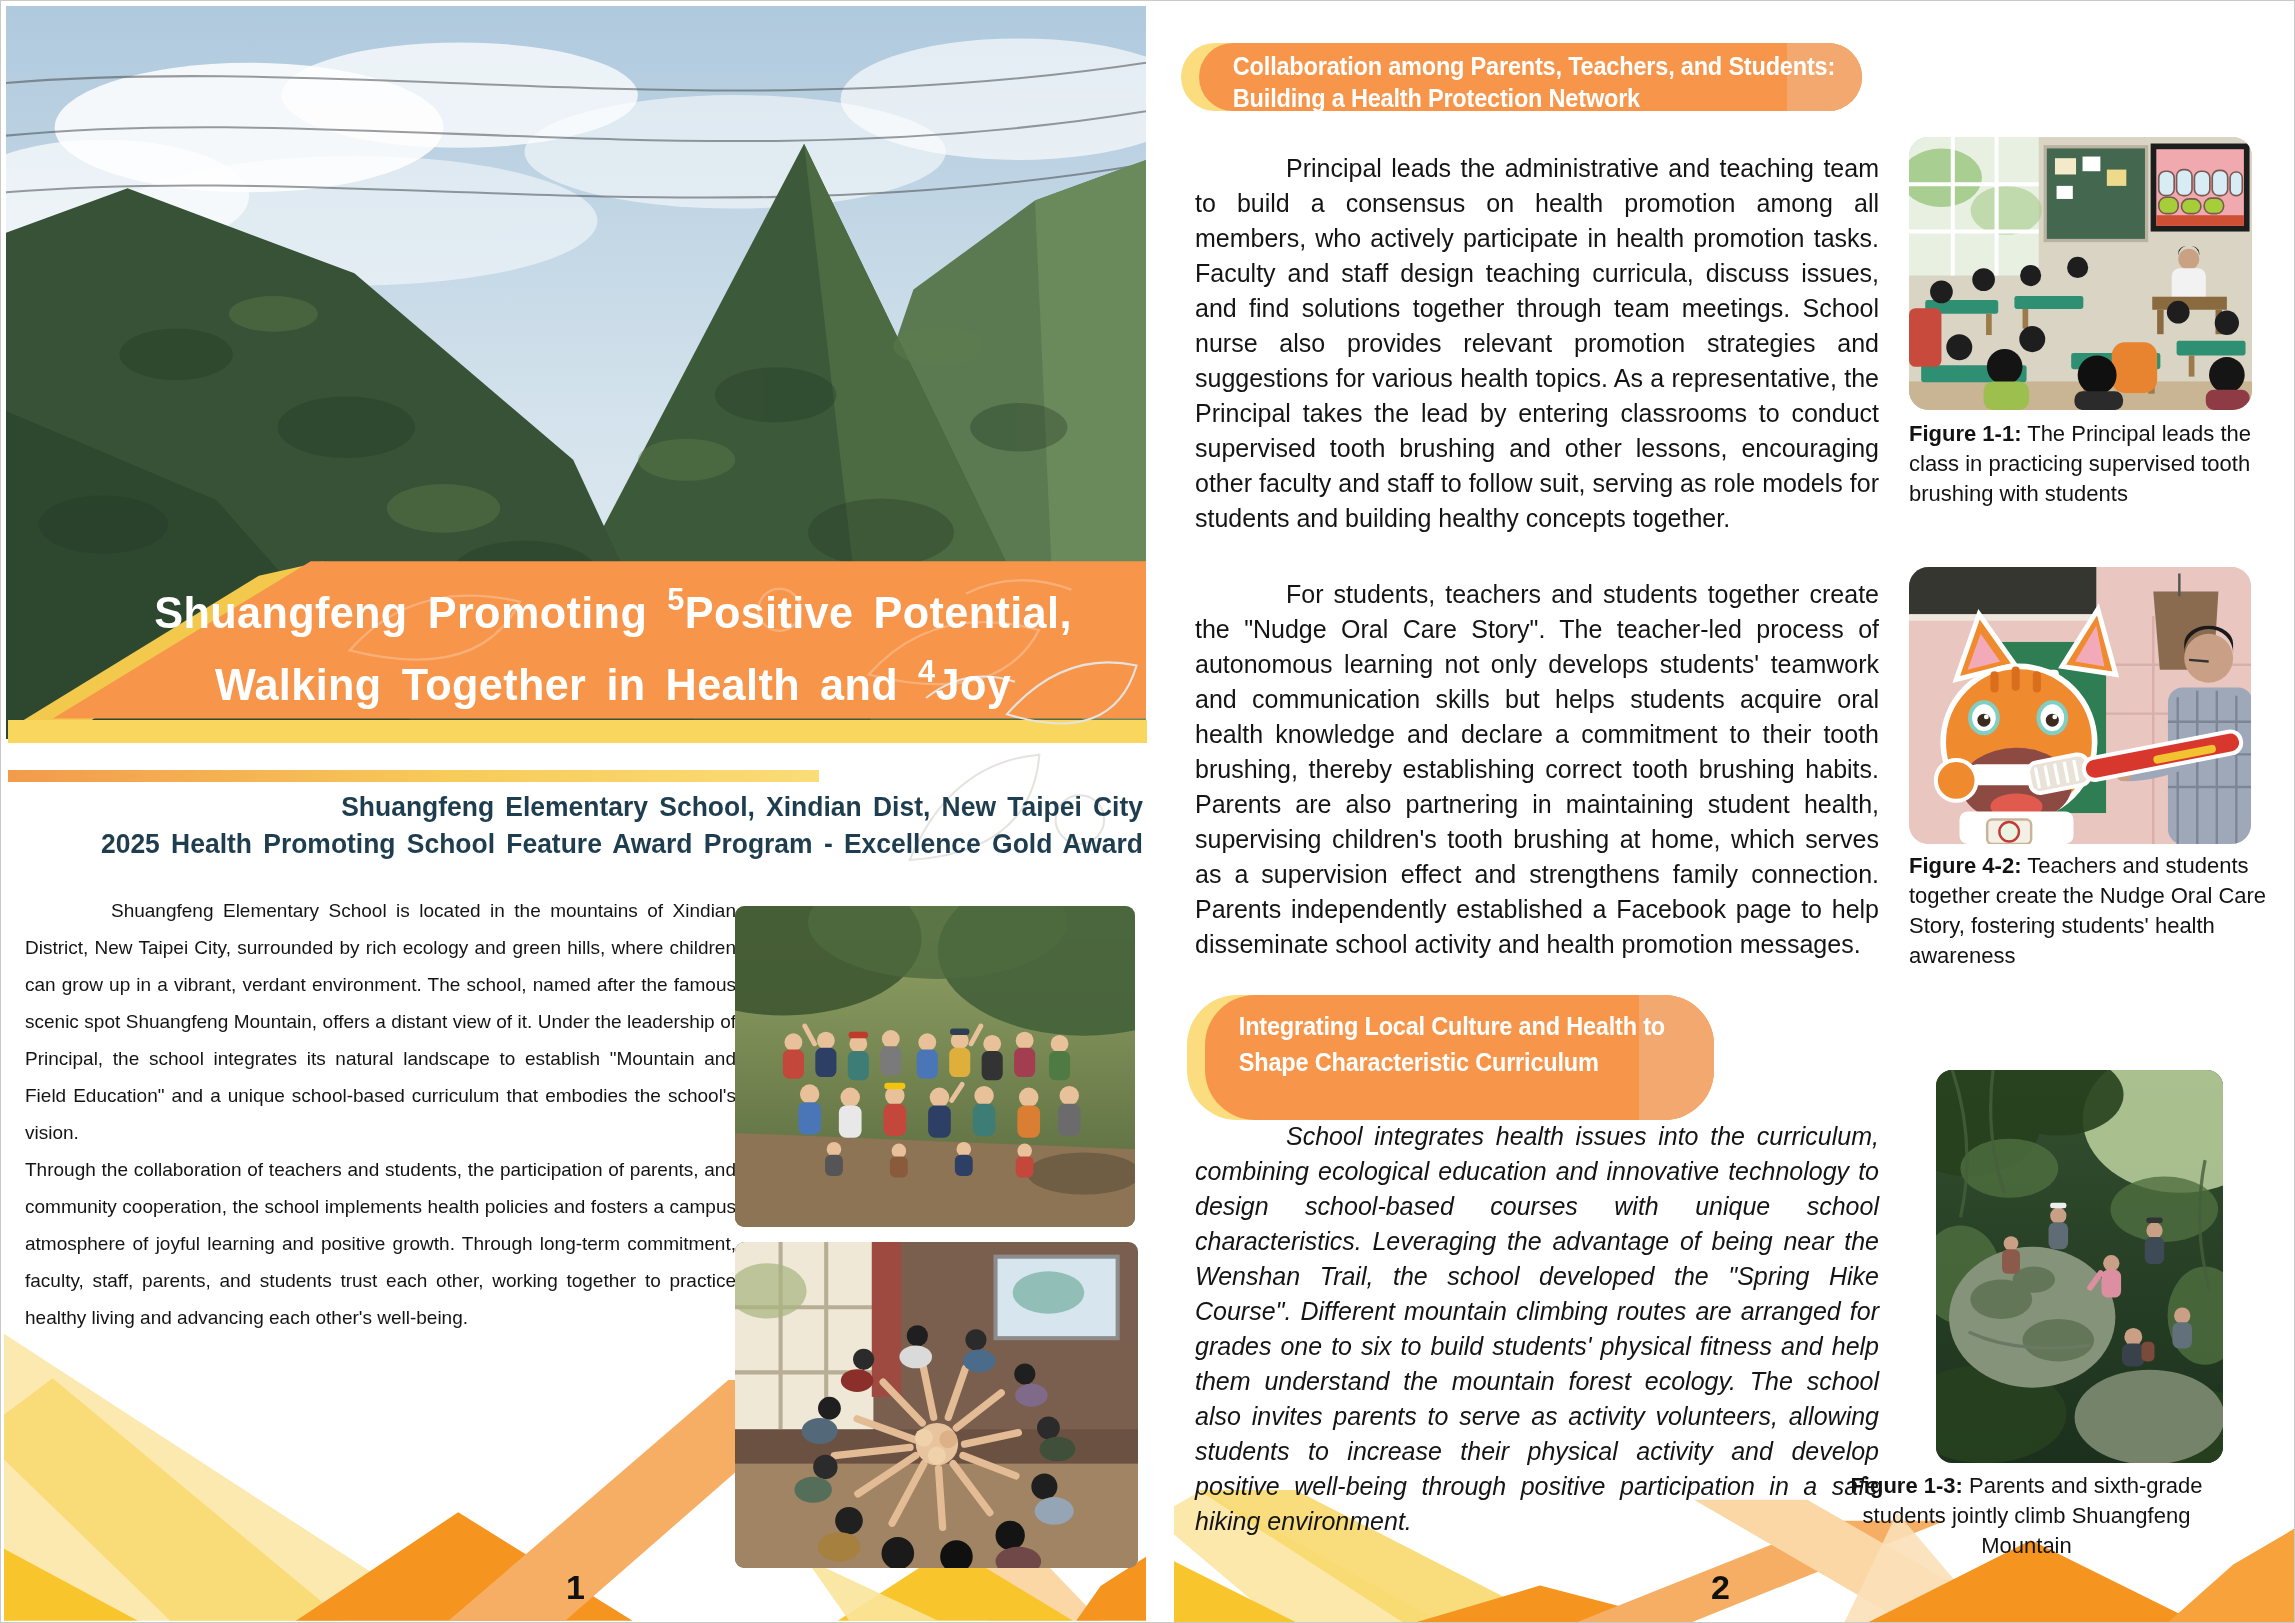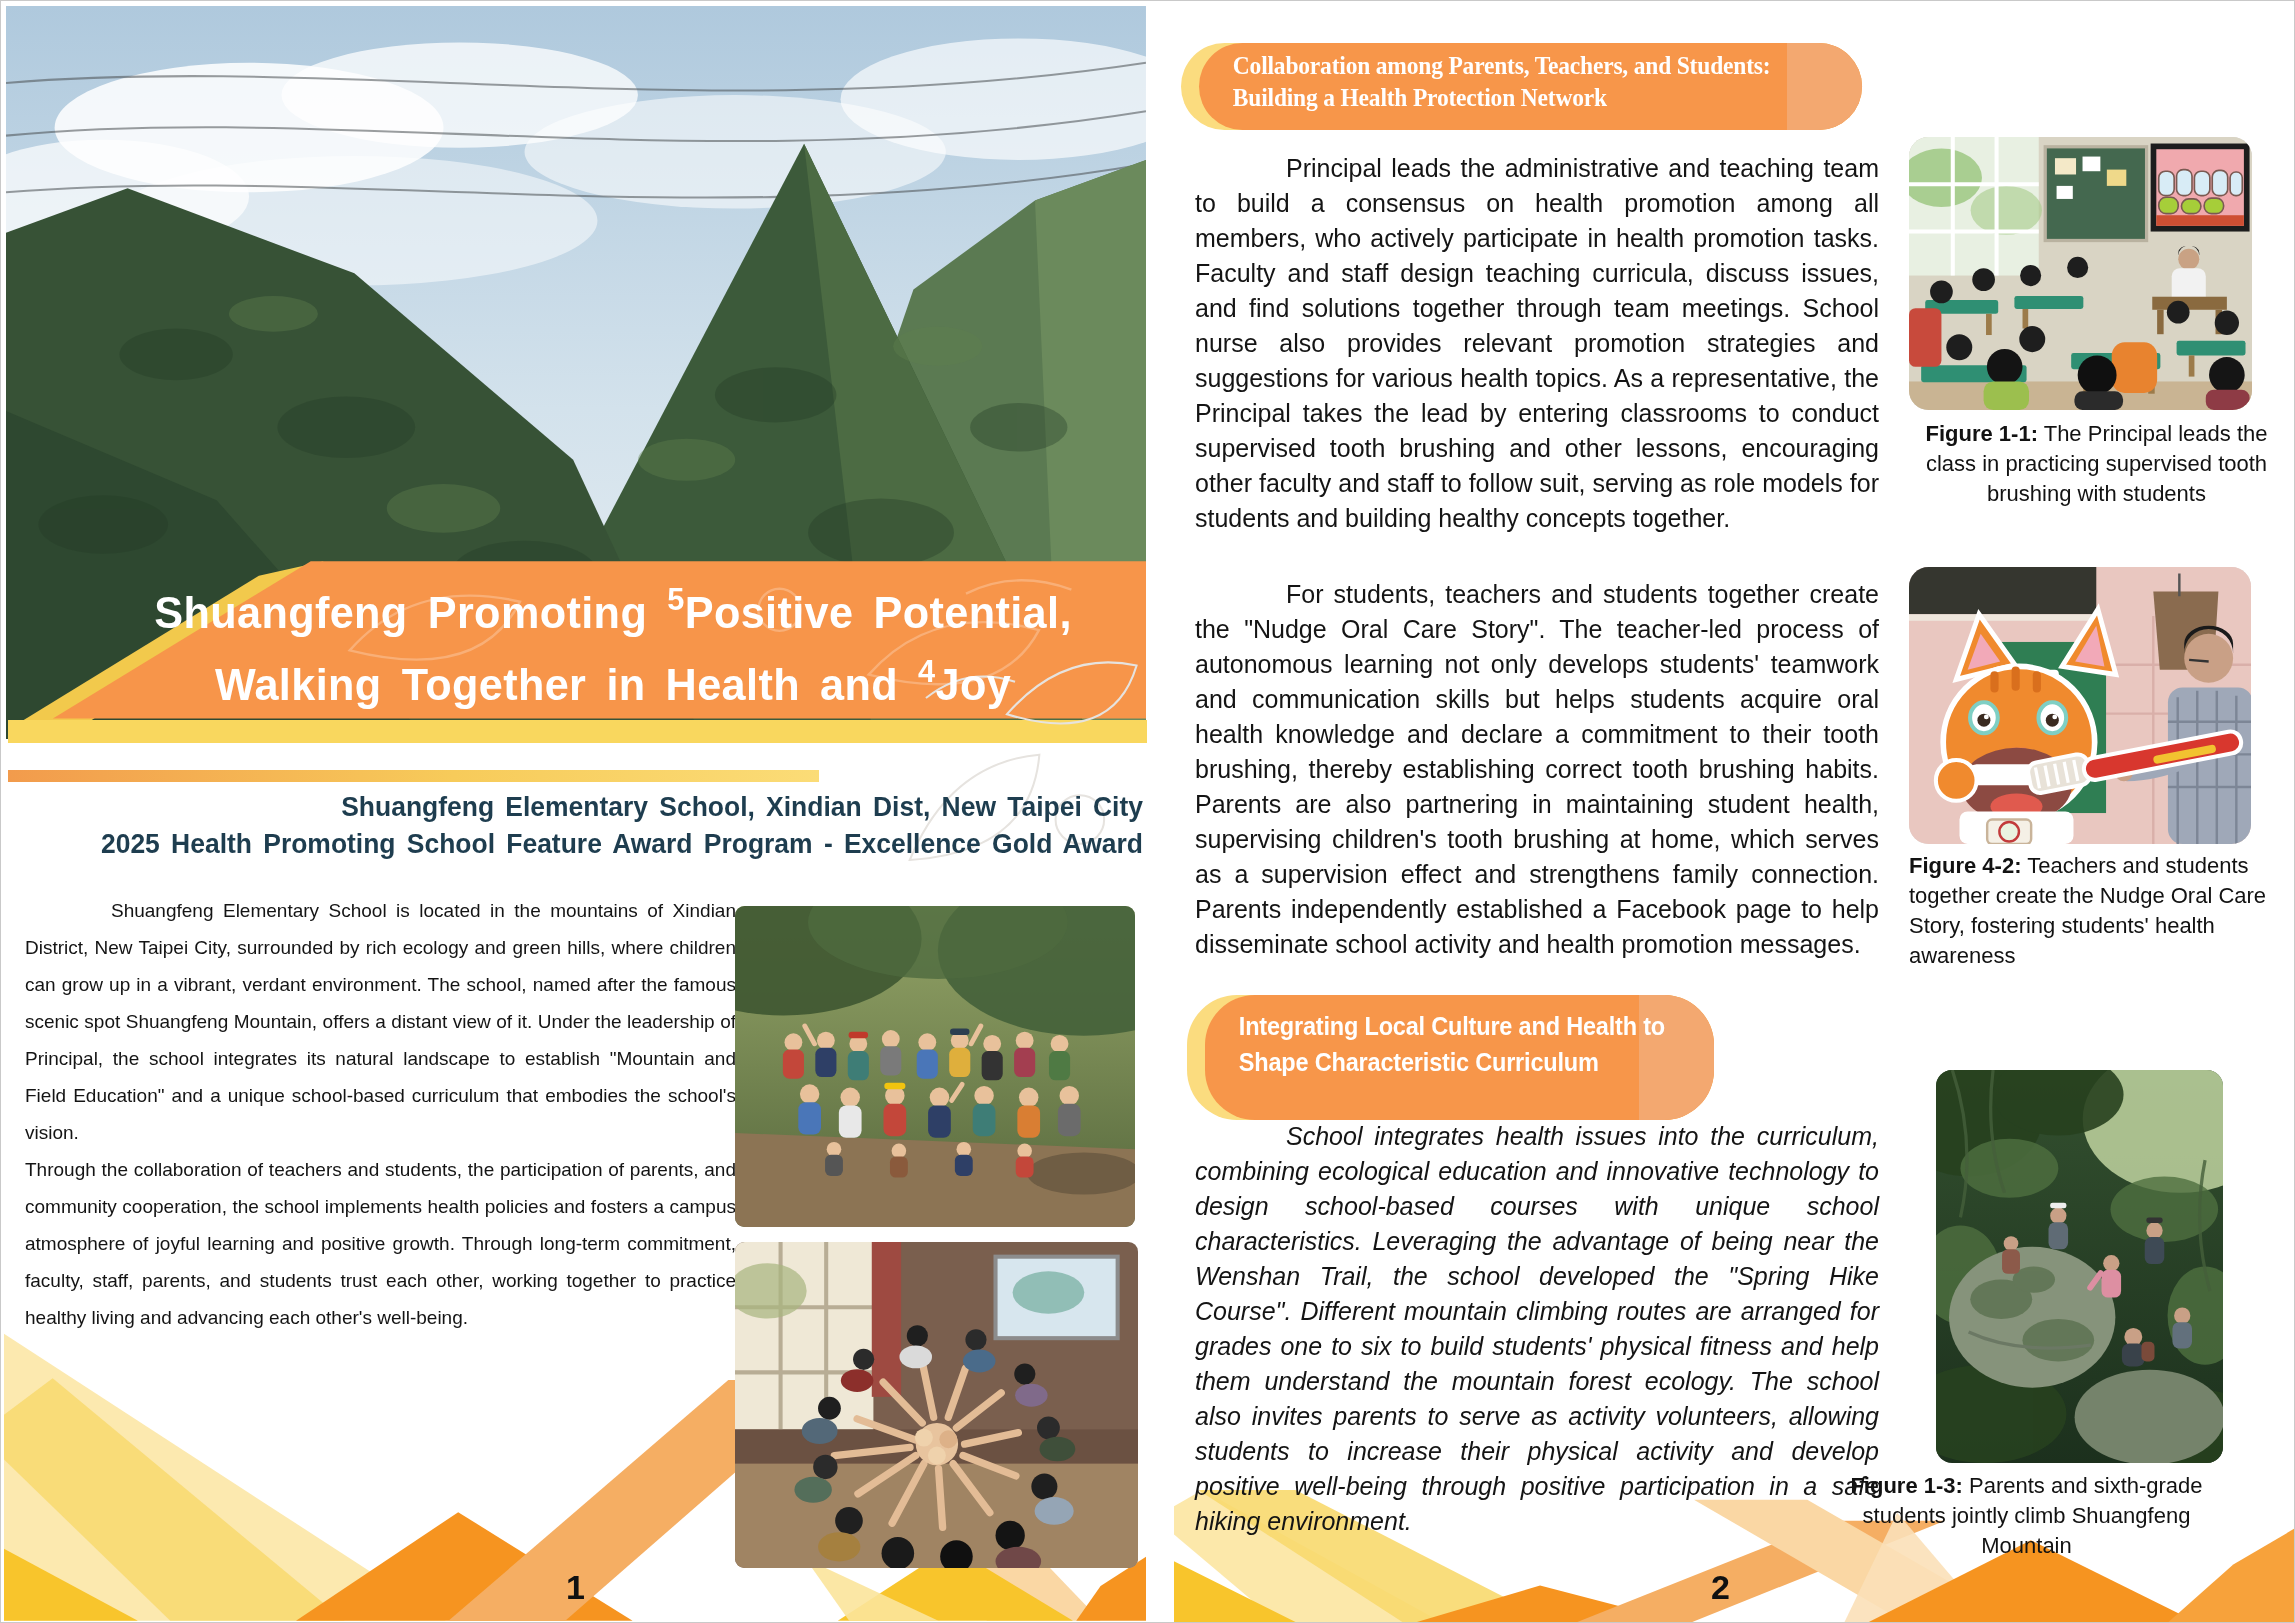--- a/index.html
+++ b/index.html
@@ -308,21 +308,21 @@
       <polygon points="1008,196 1148,196 1352,409 1212,409" fill="#FAD7A4"></polygon>
       <polygon points="1168,318 1318,409 1028,409" fill="#F8C52C"></polygon>
       <polygon points="988,332 1152,409 1042,409" fill="#FBE49B" opacity=".9"></polygon>
       <polygon points="1352,366 1408,330 1408,409 1322,409" fill="#F69420"></polygon>
     </svg>
     <div class="pagenum" style="left:565px;top:1567px;">1</div>
   </div>
 
   <div>
 
-    <div class="pill" style="left:1180px;top:42px;width:681px;height:87px;font-family:Liberation Serif, serif;">
+    <div class="pill" style="left:1180px;top:42px;width:681px;height:68px;">
       <div class="pill-main">
         <div class="pill-cap"></div>
         <div class="pill-text" style="padding:6.5px 24px 0 36px;line-height:32px;">
           <div>Collaboration among Parents, Teachers, and Students:</div>
           <div>Building a Health Protection Network</div>
         </div>
       </div>
     </div>
 
     <div class="textblock" style="left:1179px;top:135px;width:714px;">
@@ -398,21 +398,21 @@
             <circle cx="392" cy="228" r="15"></circle>
         </g>
         <circle cx="118" cy="282" r="22" fill="#141414"></circle>
           <rect x="92" y="300" width="56" height="35" rx="12" fill="#9CBF4E"></rect>
         <circle cx="232" cy="292" r="24" fill="#101010"></circle>
           <rect x="204" y="312" width="60" height="23" rx="10" fill="#2B2B2B"></rect>
         <circle cx="392" cy="292" r="22" fill="#151515"></circle>
           <rect x="366" y="310" width="54" height="25" rx="10" fill="#8E3B45"></rect>
       </svg>
     </div>
-    <div class="caption" style="left:1908px;top:418px;width:375px;text-align:center;">
+    <div class="caption" style="left:1908px;top:418px;width:375px;">
       <span class="fig-label">Figure 1-1:</span>
       <span>The Principal leads the class in practicing supervised tooth brushing with students</span>
     </div>
 
     <div class="textblock" style="left:1179px;top:561px;width:714px;">
       <p class="par-r indent-r">For students, teachers and students together create the "Nudge Oral Care Story". The teacher-led process of autonomous learning not only develops students' teamwork and communication skills but helps students acquire oral health knowledge and declare a commitment to their tooth brushing, thereby establishing correct tooth brushing habits. Parents are also partnering in maintaining student health, supervising children's tooth brushing at home, which serves as a supervision effect and strengthens family connection. Parents independently established a Facebook page to help disseminate school activity and health promotion messages.</p>
     </div>
 
     <div class="photo figphoto" style="left:1908px;top:566px;width:342px;height:277px;z-index:4;">
       <svg viewBox="0 0 420 340" preserveAspectRatio="none">

